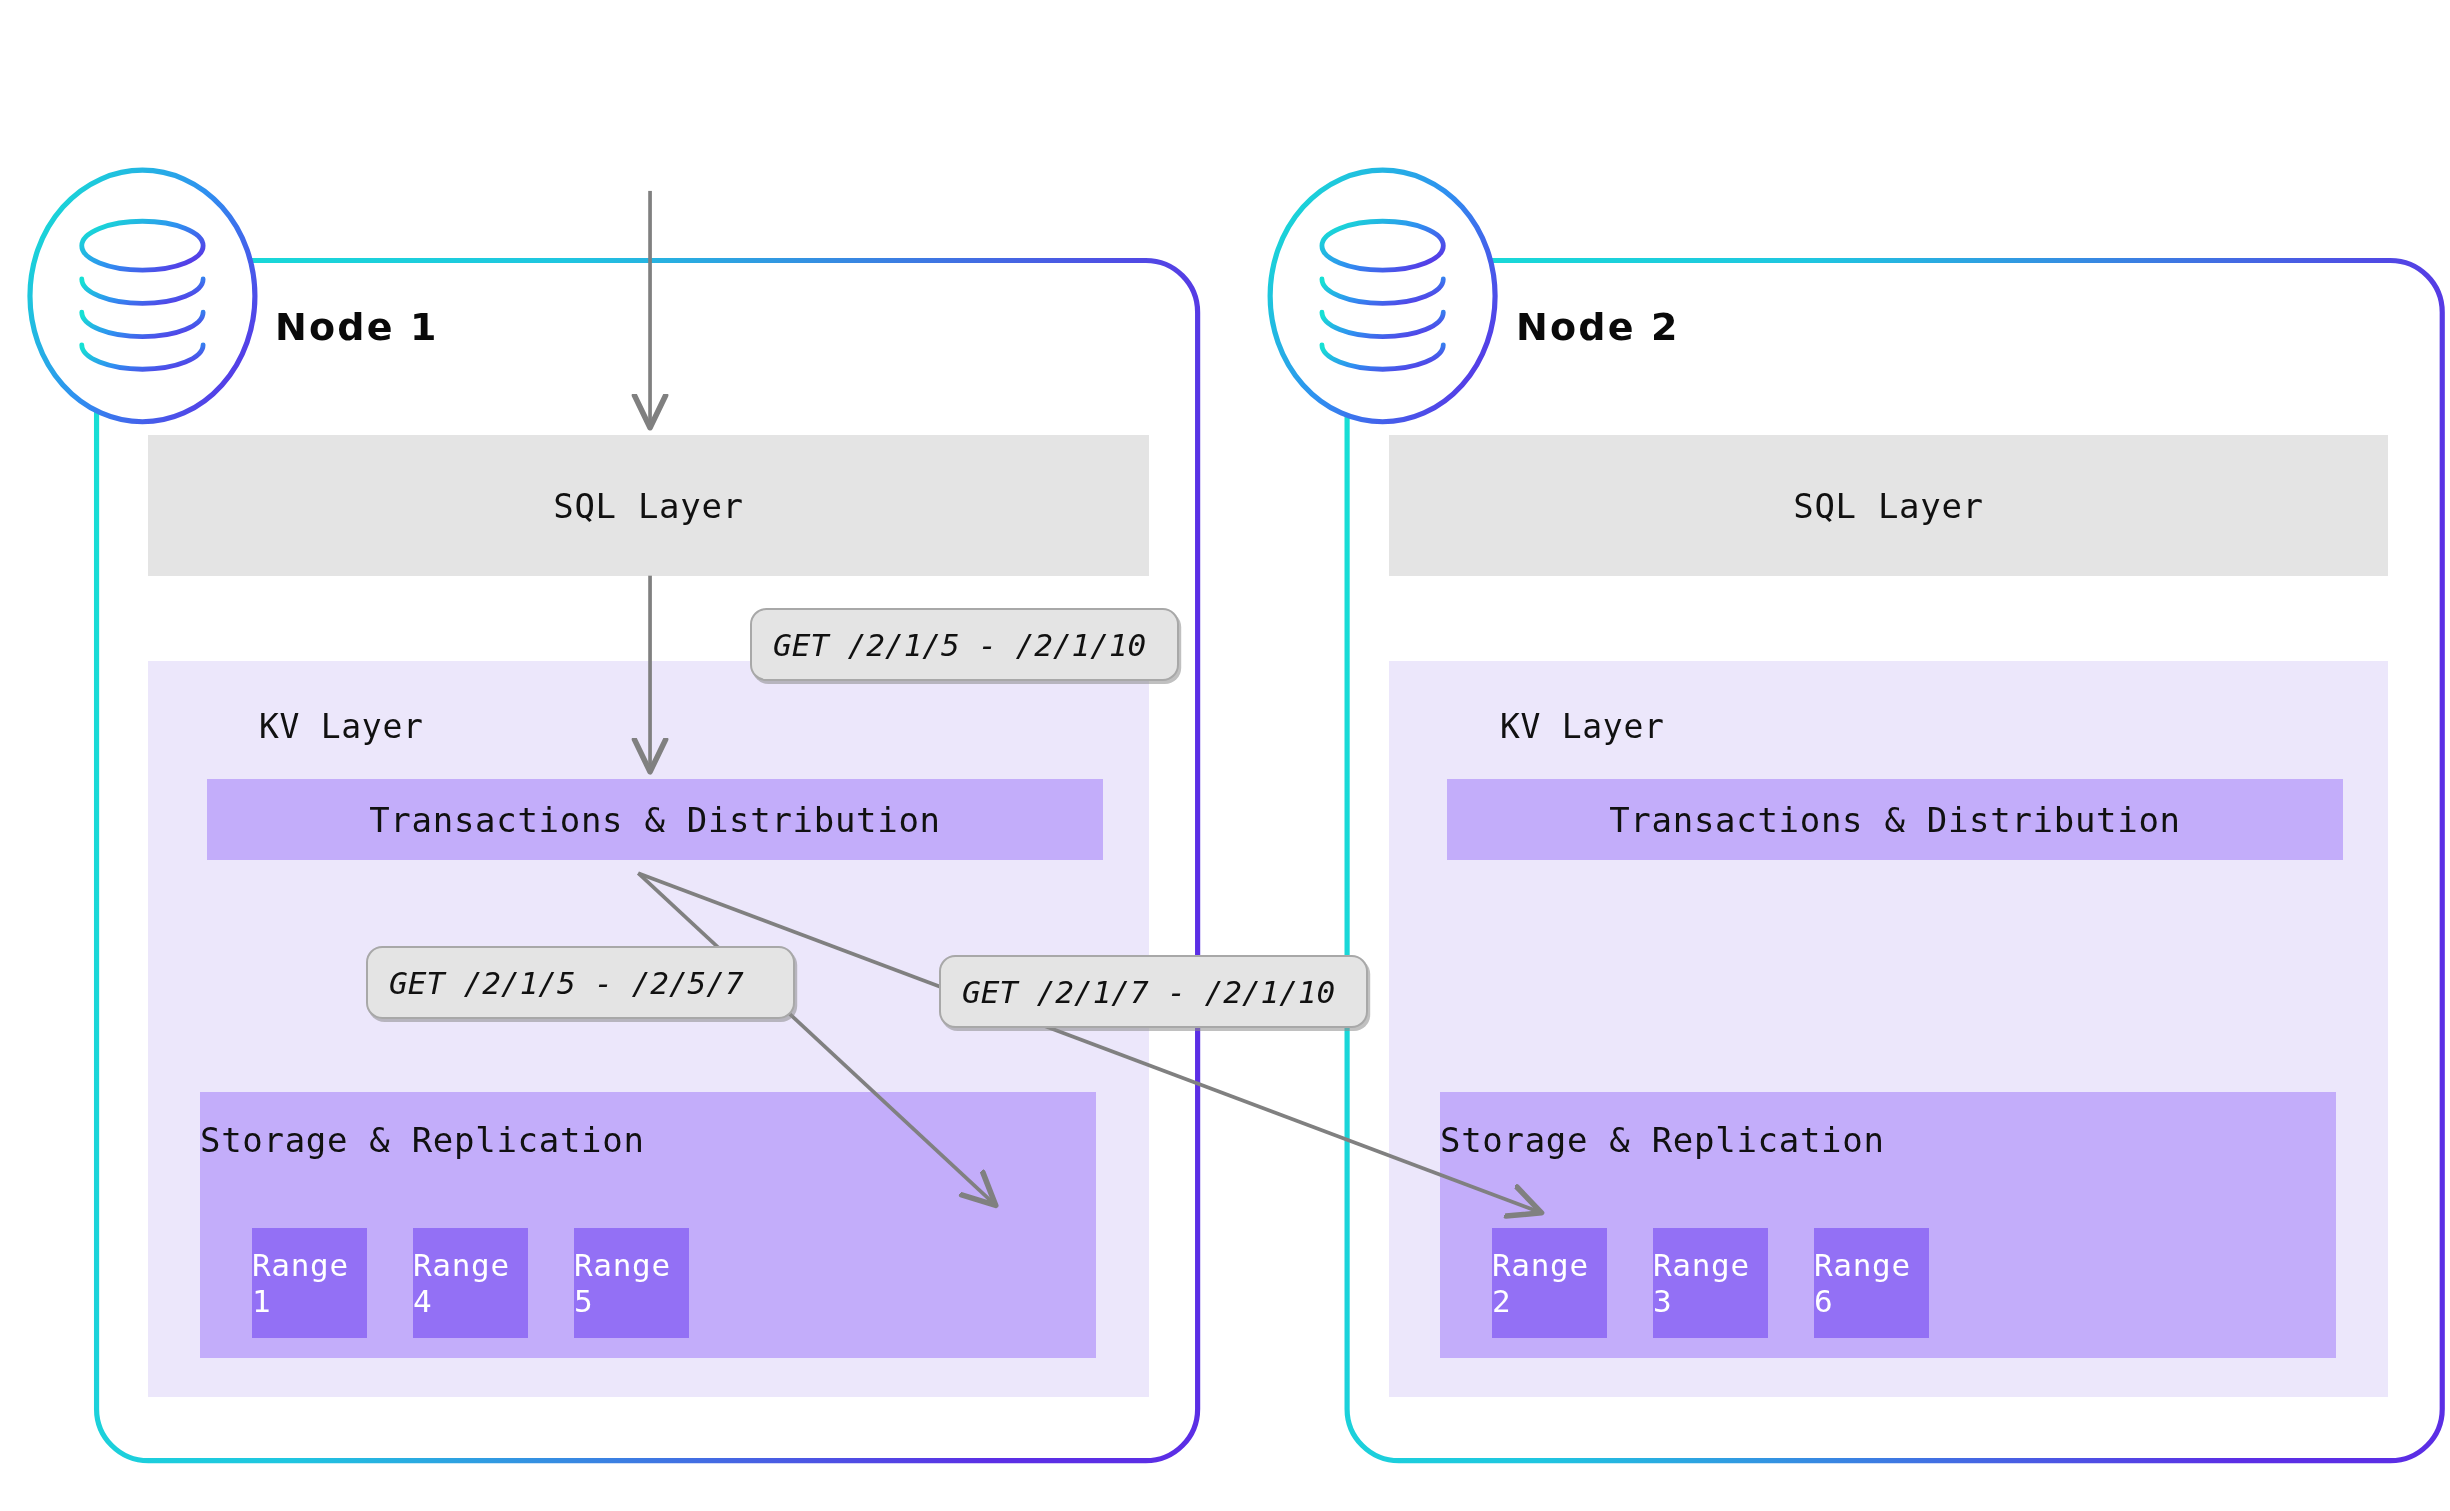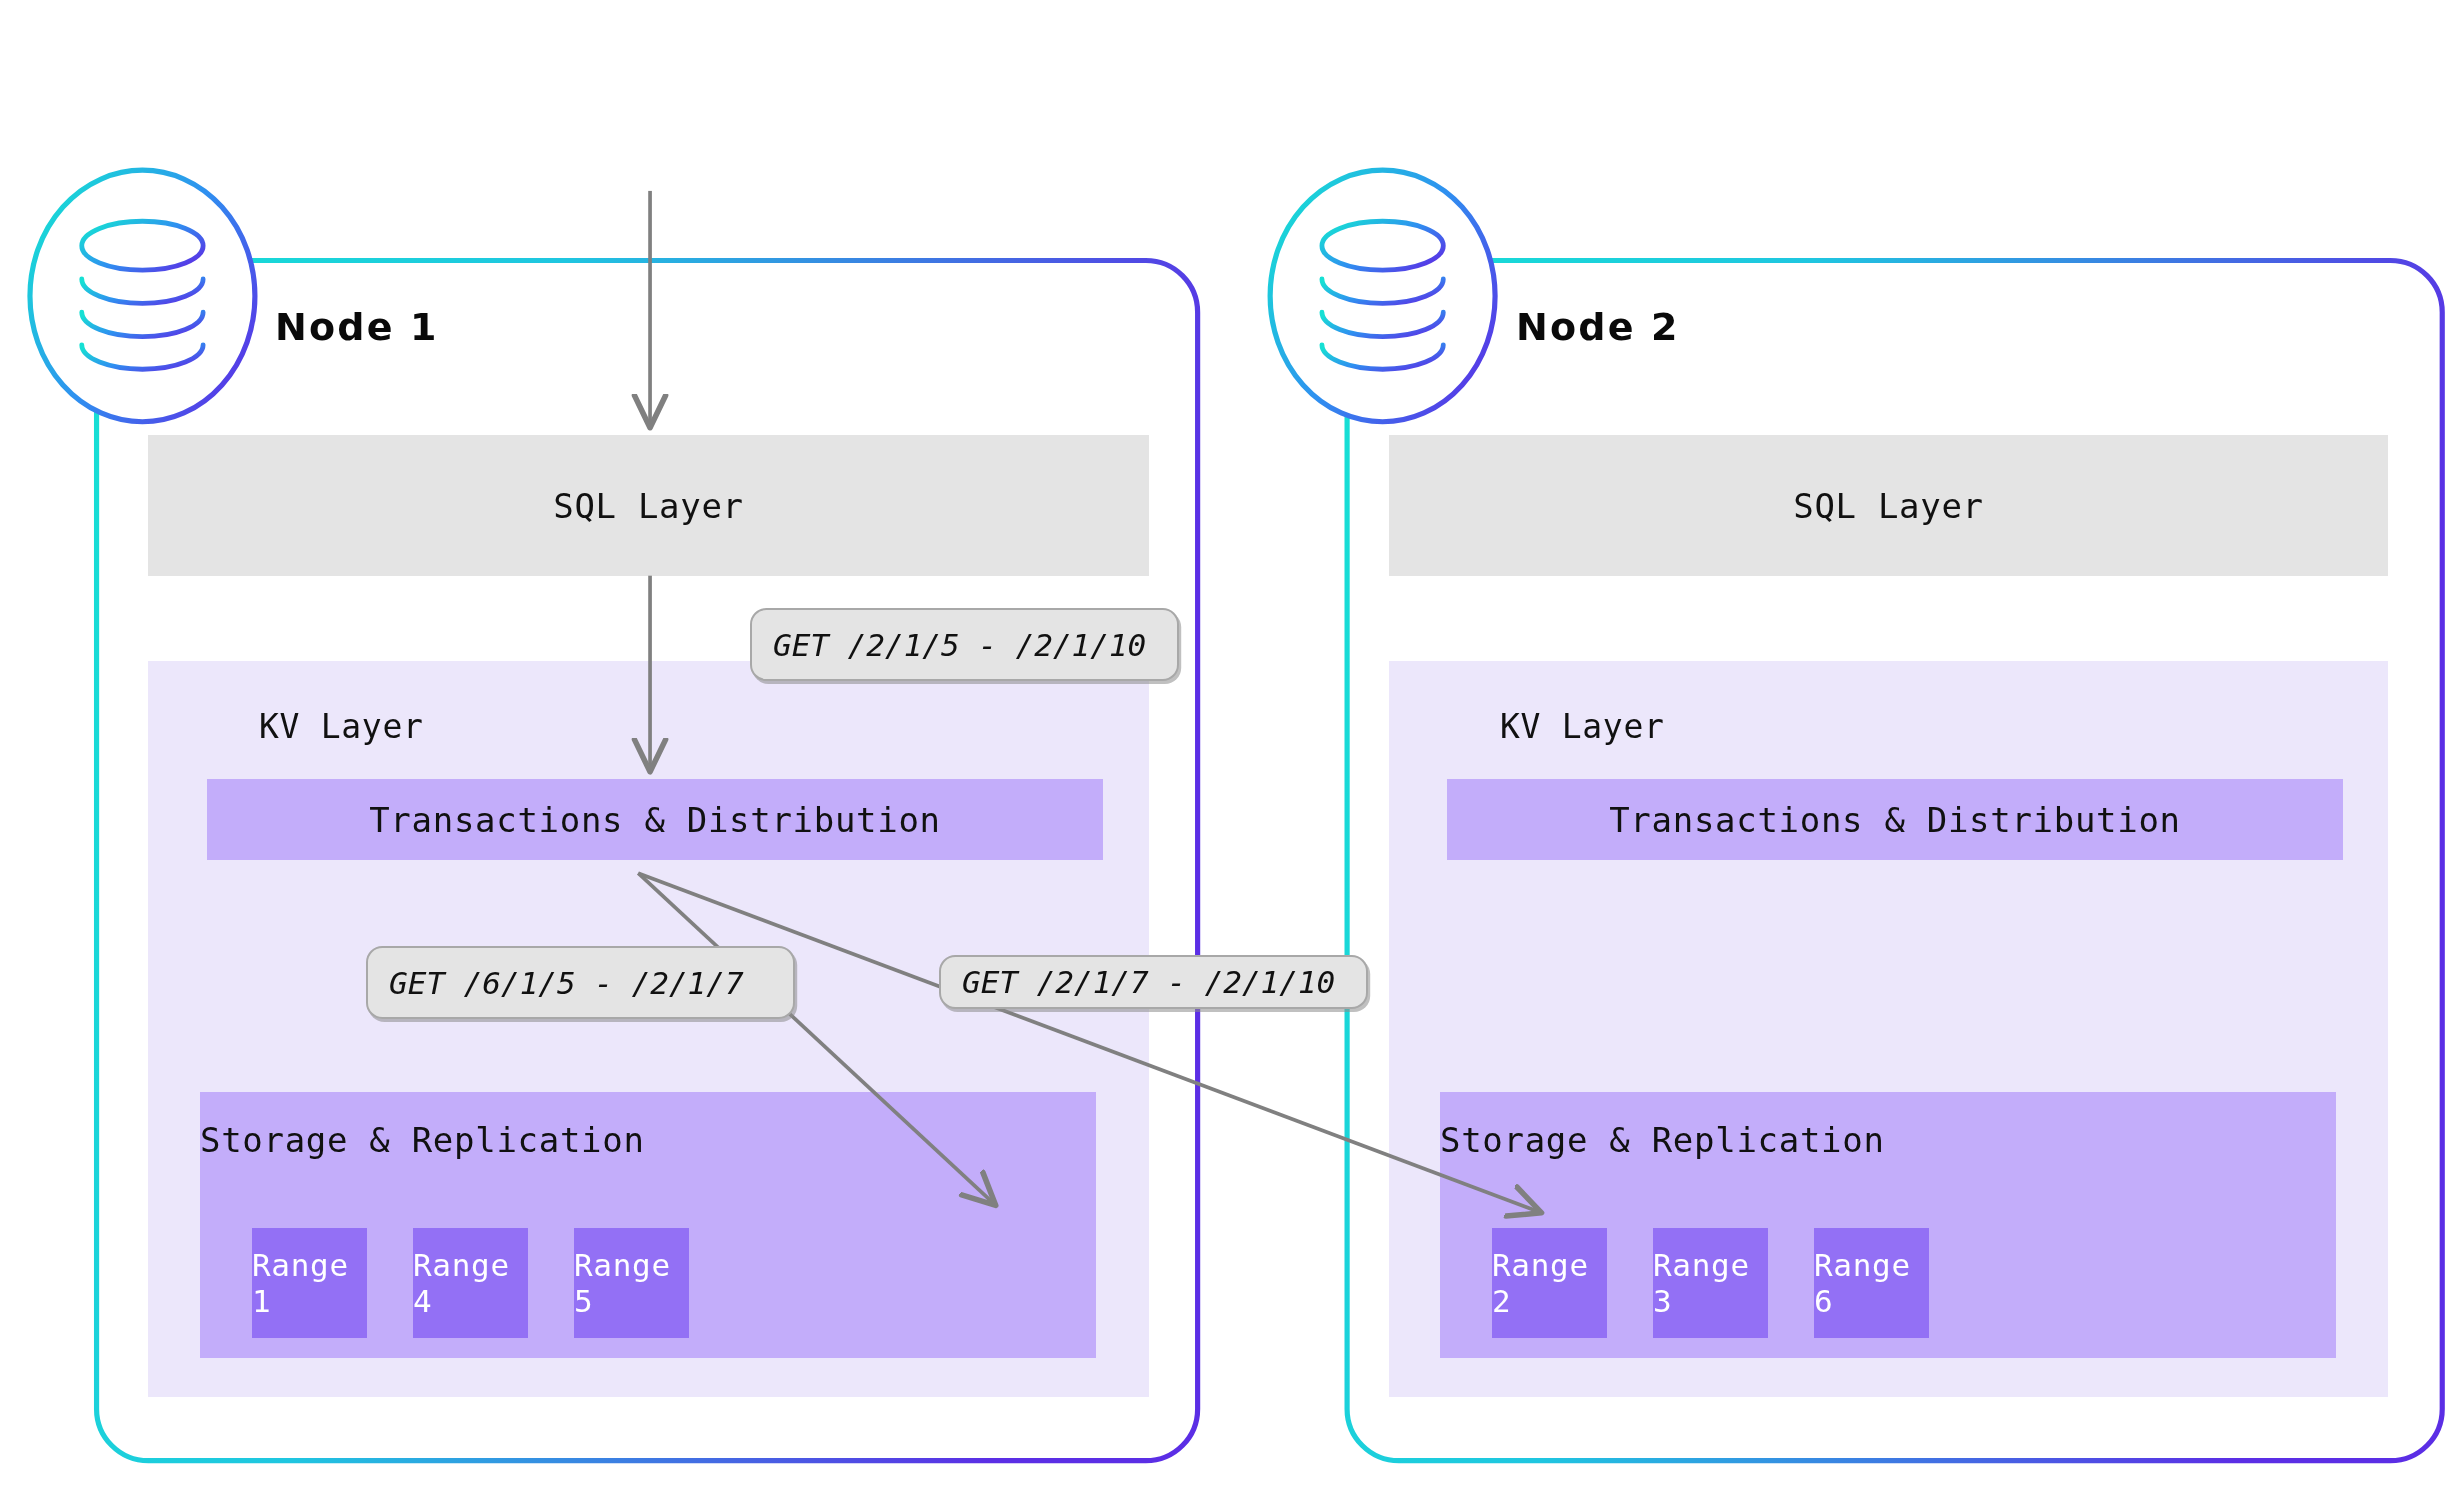--- a/index.html
+++ b/index.html
@@ -228,21 +228,21 @@
         <span>Range 6</span>
       </div>
     </div>
   </div>
 
   <div class="callout" style="left:750px; top:608px; width:429px; height:73px;">
     <span>GET /2/1/5 - /2/1/10</span>
   </div>
 
   <div class="callout" style="left:366px; top:946px; width:429px; height:73px;">
-    <span>GET /6/1/5 - /2/1/7</span>
-  </div>
-
-  <div class="callout" style="left:939px; top:955px; width:429px; height:54px;">
+    <span>GET /2/1/5 - /2/5/7</span>
+  </div>
+
+  <div class="callout" style="left:939px; top:955px; width:429px; height:73px;">
     <span>GET /2/1/7 - /2/1/10</span>
   </div>
 
 </div>
 
 
 </body></html>

